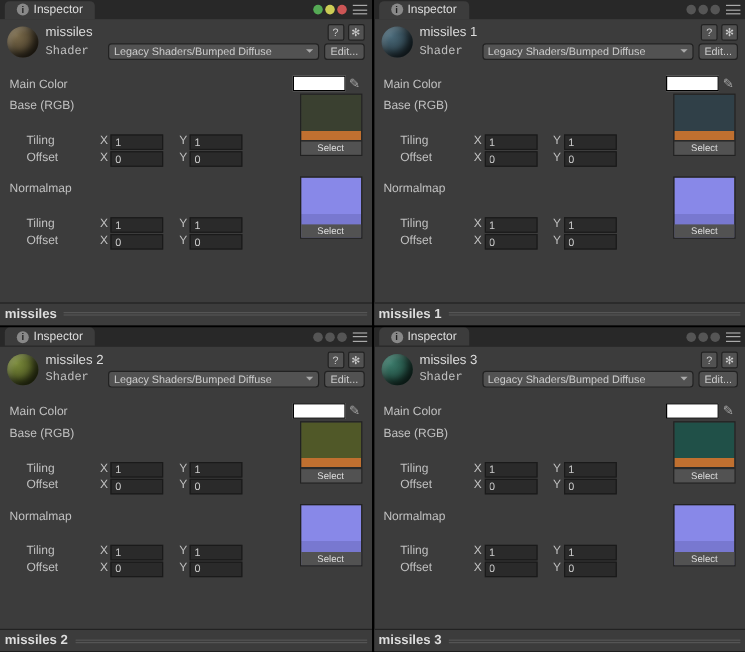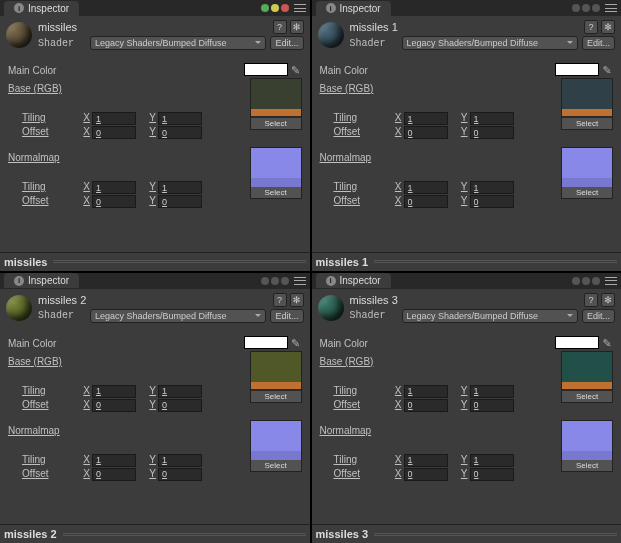--- a/index.html
+++ b/index.html
@@ -27,21 +27,21 @@
 .shader-dd { flex: 1; background: #525252; border: 1px solid #222; border-radius: 3px; padding: 1px 14px 1px 4px; font-size: 9px; color: #ccc; position: relative; white-space: nowrap; overflow: hidden; }
 .shader-dd:after { content: ""; position: absolute; right: 4px; top: 4px; border: 3px solid transparent; border-top-color: #aaa; }
 .editbtn { background: #525252; border: 1px solid #222; border-radius: 3px; padding: 1px 4px; font-size: 9px; color: #ccc; }
 .hdr-icons { display: flex; gap: 3px; align-items: center; }
 .hicon { width: 14px; height: 14px; background: #525252; border: 1px solid #222; border-radius: 2px; display: flex; align-items: center; justify-content: center; font-size: 9px; color: #ccc; }
 .body { padding: 6px 8px 2px 8px; flex: 1; position: relative; }
 .proprow { display: flex; align-items: flex-end; margin-bottom: 2px; height: 16px; }
 .proplbl { width: 100px; font-size: 10px; }
 .colorfield { width: 44px; height: 13px; background: #fff; border: 1px solid #000; margin-left: auto; }
 .eyedrop { width: 12px; height: 12px; margin-left: 2px; color: #aaa; font-size: 11px; line-height: 12px; text-align: center; }
-.texgroup { position: relative; margin-bottom: 8px; text-decoration: underline; }
+.texgroup { position: relative; margin-bottom: 8px; }
 .texthumb { position: absolute; right: 0; top: 0; width: 52px; height: 52px; border: 1px solid #222; background: #333; }
 .texthumb.base0 { background: linear-gradient(#3a4030 60%, #c07030 60%, #c07030 75%, #2a2a2a 75%); }
 .texthumb.base1 { background: linear-gradient(#304048 60%, #c07030 60%, #c07030 75%, #2a2a2a 75%); }
 .texthumb.base2 { background: linear-gradient(#505828 60%, #c07030 60%, #c07030 75%, #2a2a2a 75%); }
 .texthumb.base3 { background: linear-gradient(#205048 60%, #c07030 60%, #c07030 75%, #2a2a2a 75%); }
 .texthumb.normal { background: linear-gradient(#8888e8 60%, #7878d0 60%); }
 .selectbtn { position: absolute; bottom: 0; left: 0; right: 0; background: #525252; font-size: 8px; text-align: center; padding: 1px 0; color: #ddd; }
 .spacer { height: 16px; }
 .xyrow { display: flex; align-items: flex-start; margin-bottom: 1px; padding-left: 14px; }
 .xylbl { width: 56px; font-size: 10px; }

